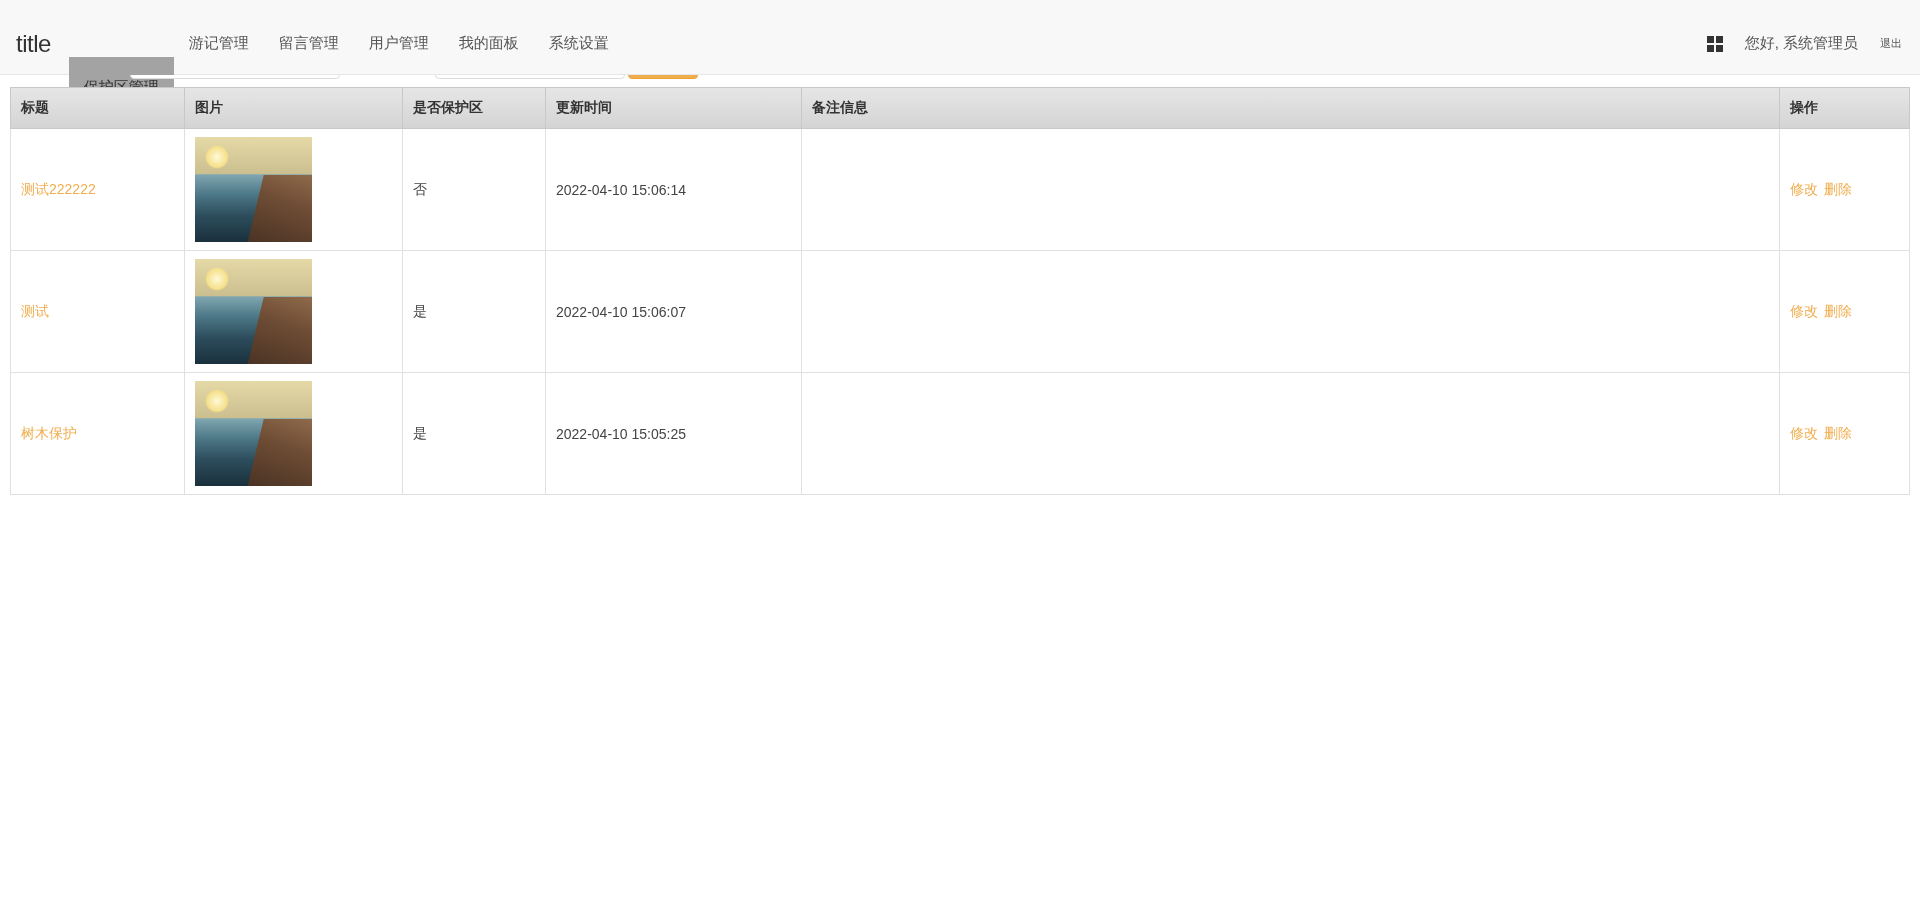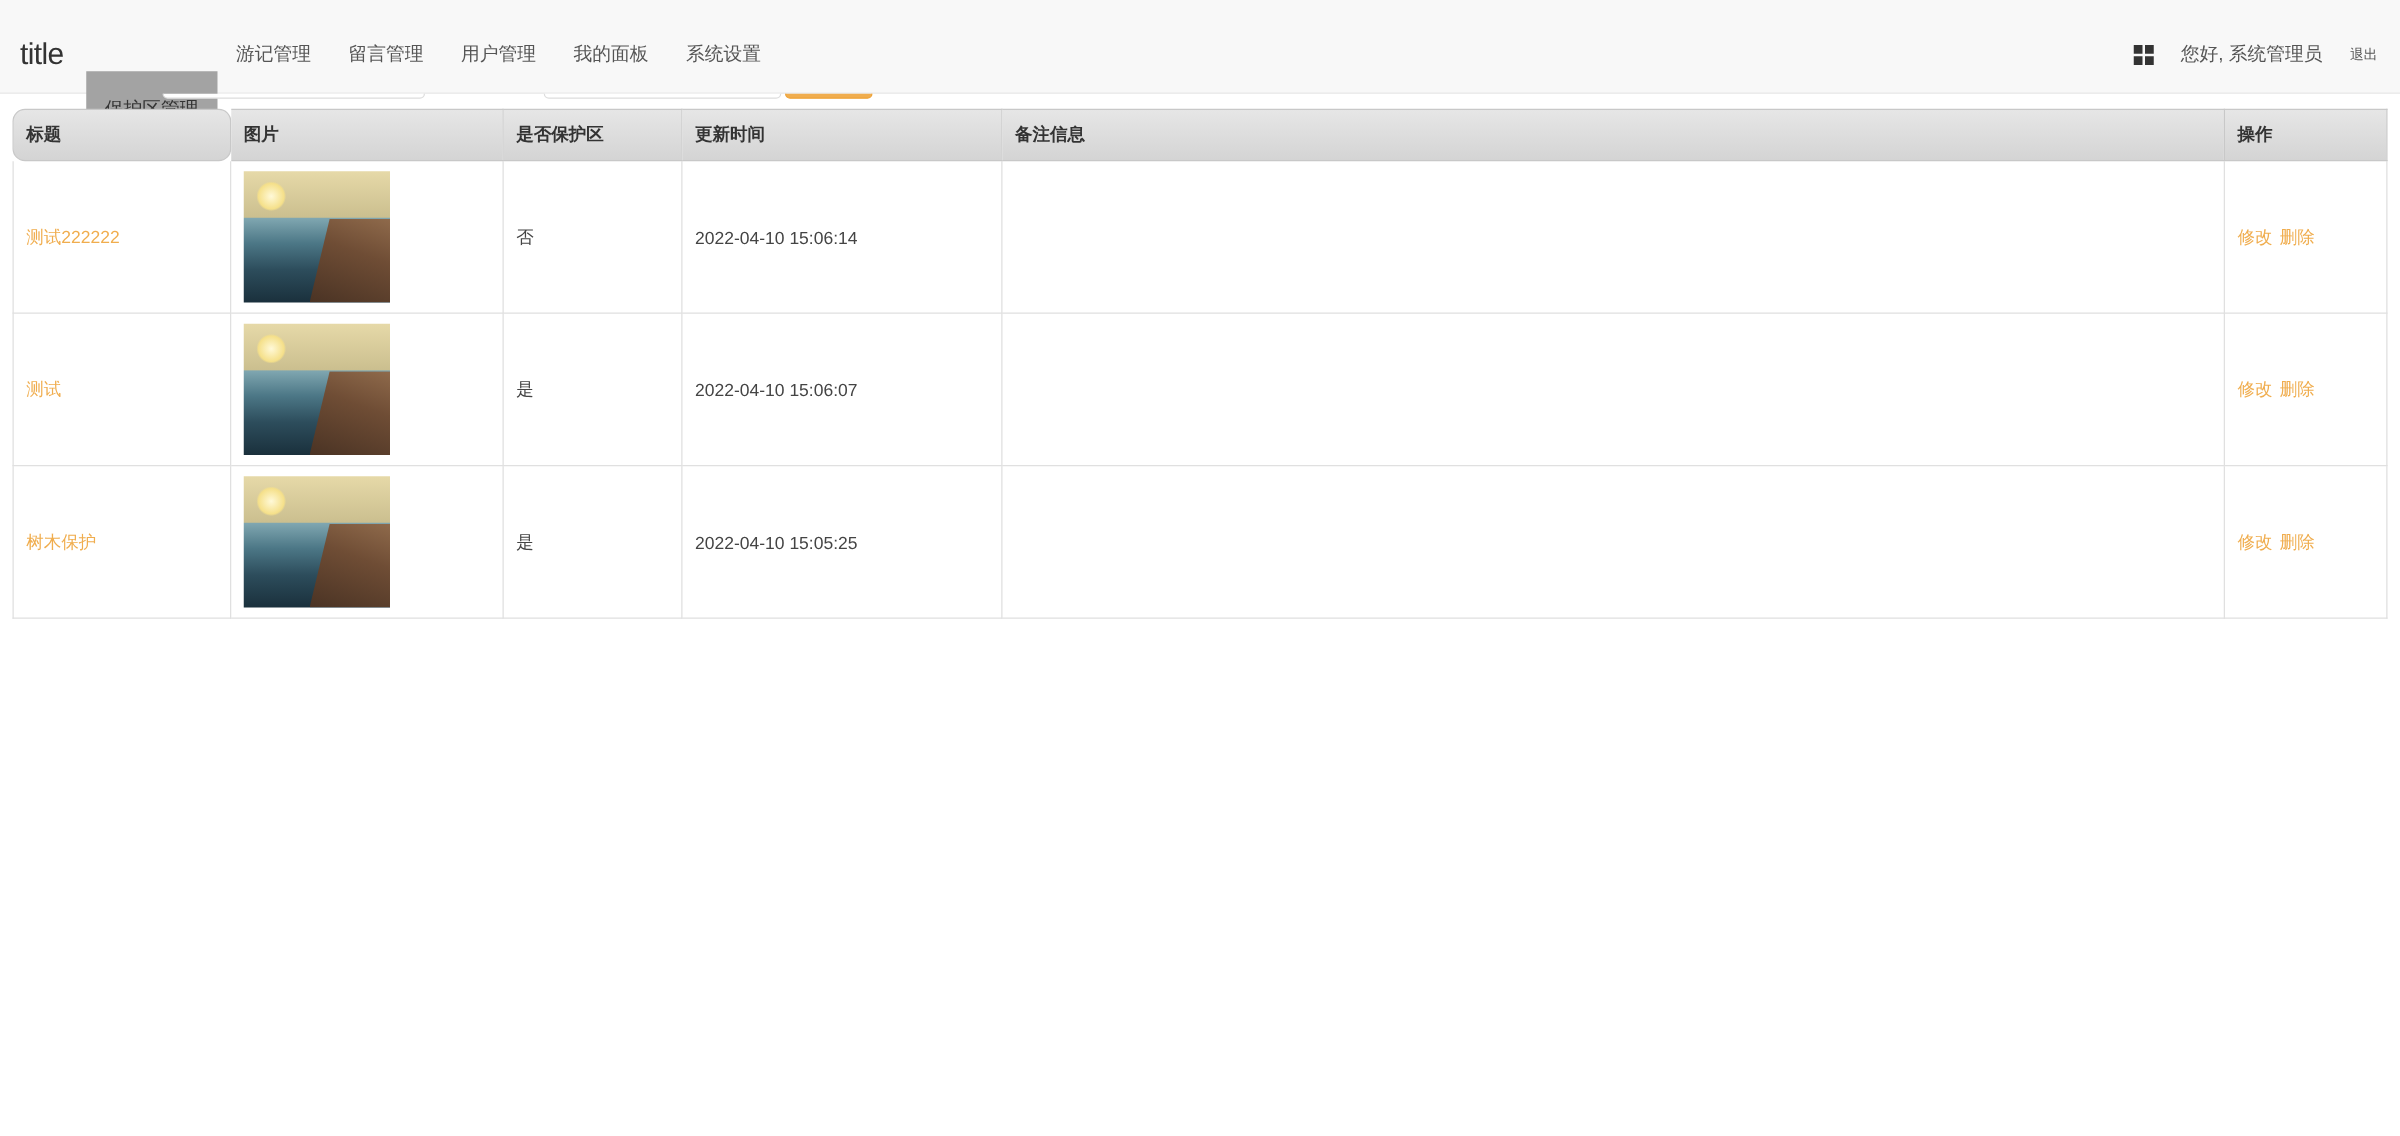--- a/index.html
+++ b/index.html
@@ -45,21 +45,21 @@
   position:absolute; left:628px; top:-26px; height:30px; width:70px;
   background:#f0ad4e; border:1px solid #eea236; border-radius:4px; color:#fff;
 }
 
 table { width:calc(100% - 20px); margin:0 10px 10px 10px; border-collapse:separate; border-spacing:0; }
 thead th {
   background:#d9d9d9; background:linear-gradient(#e6e6e6,#d4d4d4);
   border:1px solid #c8c8c8; border-left:none; text-align:left; font-weight:700;
   color:#333; padding:10px 10px; font-size:14px; height:42px;
 }
-thead th:first-child { border-left:1px solid #c8c8c8;border-radius:10px; }
+thead th:first-child { border-left:1px solid #c8c8c8; }
 tbody td {
   border:1px solid #e0e0e0; border-top:none; border-left:none; padding:8px 10px;
   color:#444; vertical-align:middle; height:122px;
 }
 tbody td:first-child { border-left:1px solid #e0e0e0; }
 .col-title { width:175px; }
 .col-img { width:218px;font-family:Liberation Mono, monospace; }
 .col-prot { width:143px; }
 .col-time { width:256px; }
 .col-remark { width:auto; }

